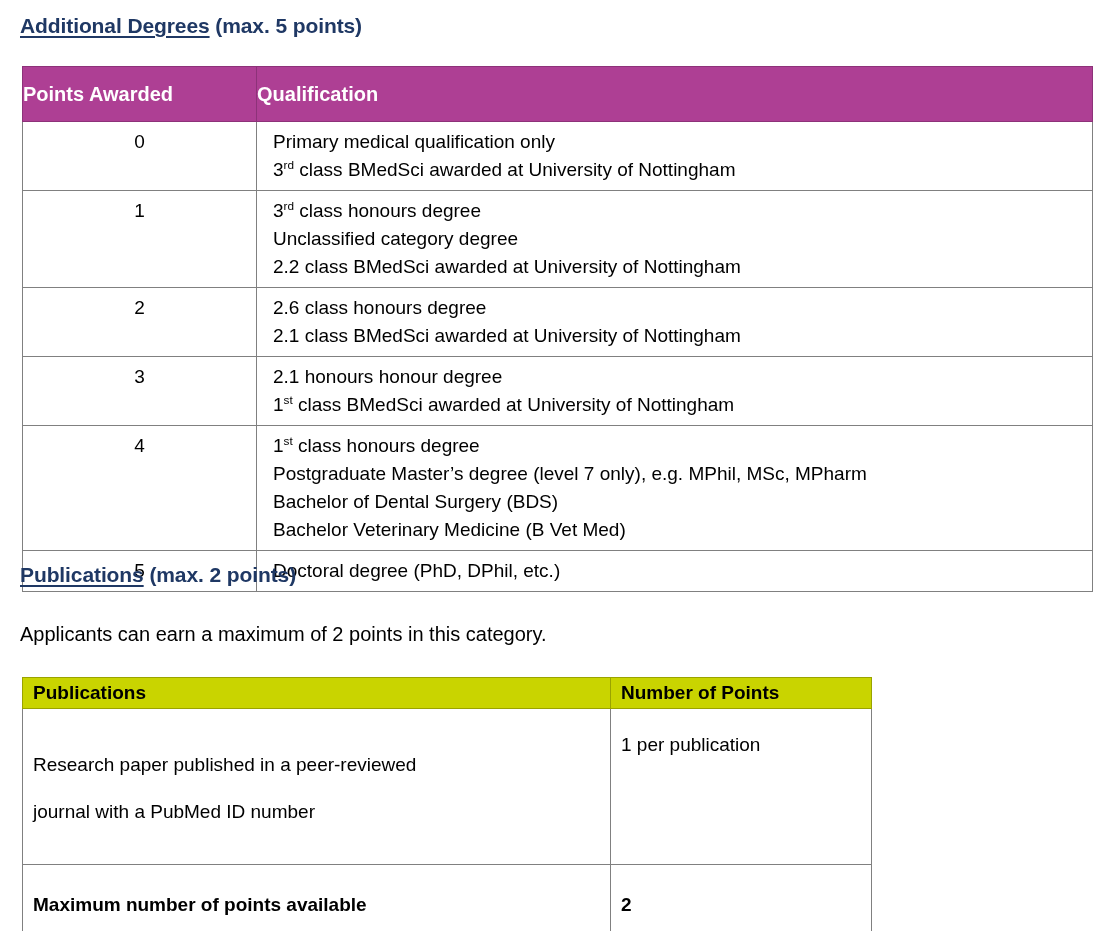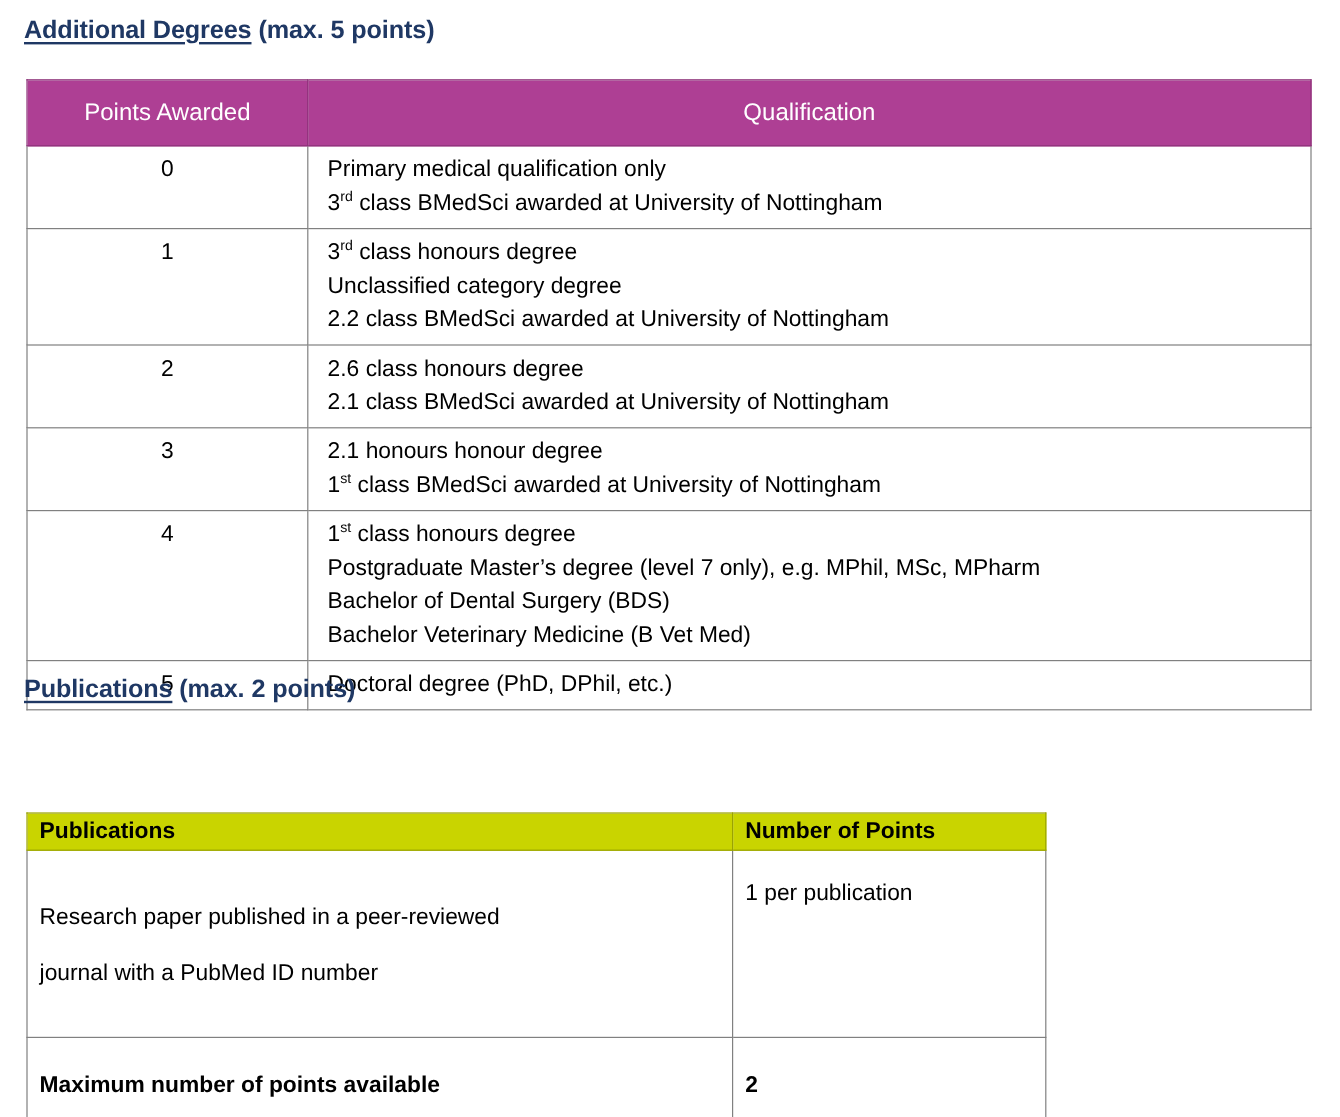--- a/index.html
+++ b/index.html
@@ -62,22 +62,22 @@
   
   #degrees-table {
     left: 22px;
     top: 66px;
     width: 1071px;
   }
   #degrees-table th {
     background: #AE3F94;
     color: #ffffff;
     font-size: 20px;
-    font-weight: normal;
-    text-align: center;
+    font-weight: bold;
+    text-align: left;
     height: 54px;
     vertical-align: middle;
     border-color: #8d3279;
   }
   #degrees-table th.th-points { width: 233px; }
   #degrees-table td.points-cell {
     width: 233px;
     text-align: center;
     font-size: 19px;
     padding-top: 6px;
@@ -192,20 +192,21 @@
         </td>
       </tr>
 
     </tbody>
   </table>
 
   <div class="section-heading" style="left:20px; top:563px;">
     <span class="linkish">Publications</span><span class="plain"> (max. 2 points)</span>
   </div>
 
+  <div class="body-para" style="left:20px; top:623px;">Applicants can earn a maximum of 2 points in this category.</div>
 
   <table class="doc-table" id="publications-table">
     <thead>
       <tr>
         <th class="th-pub">Publications</th>
         <th>Number of Points</th>
       </tr>
     </thead>
     <tbody>
       <tr>

